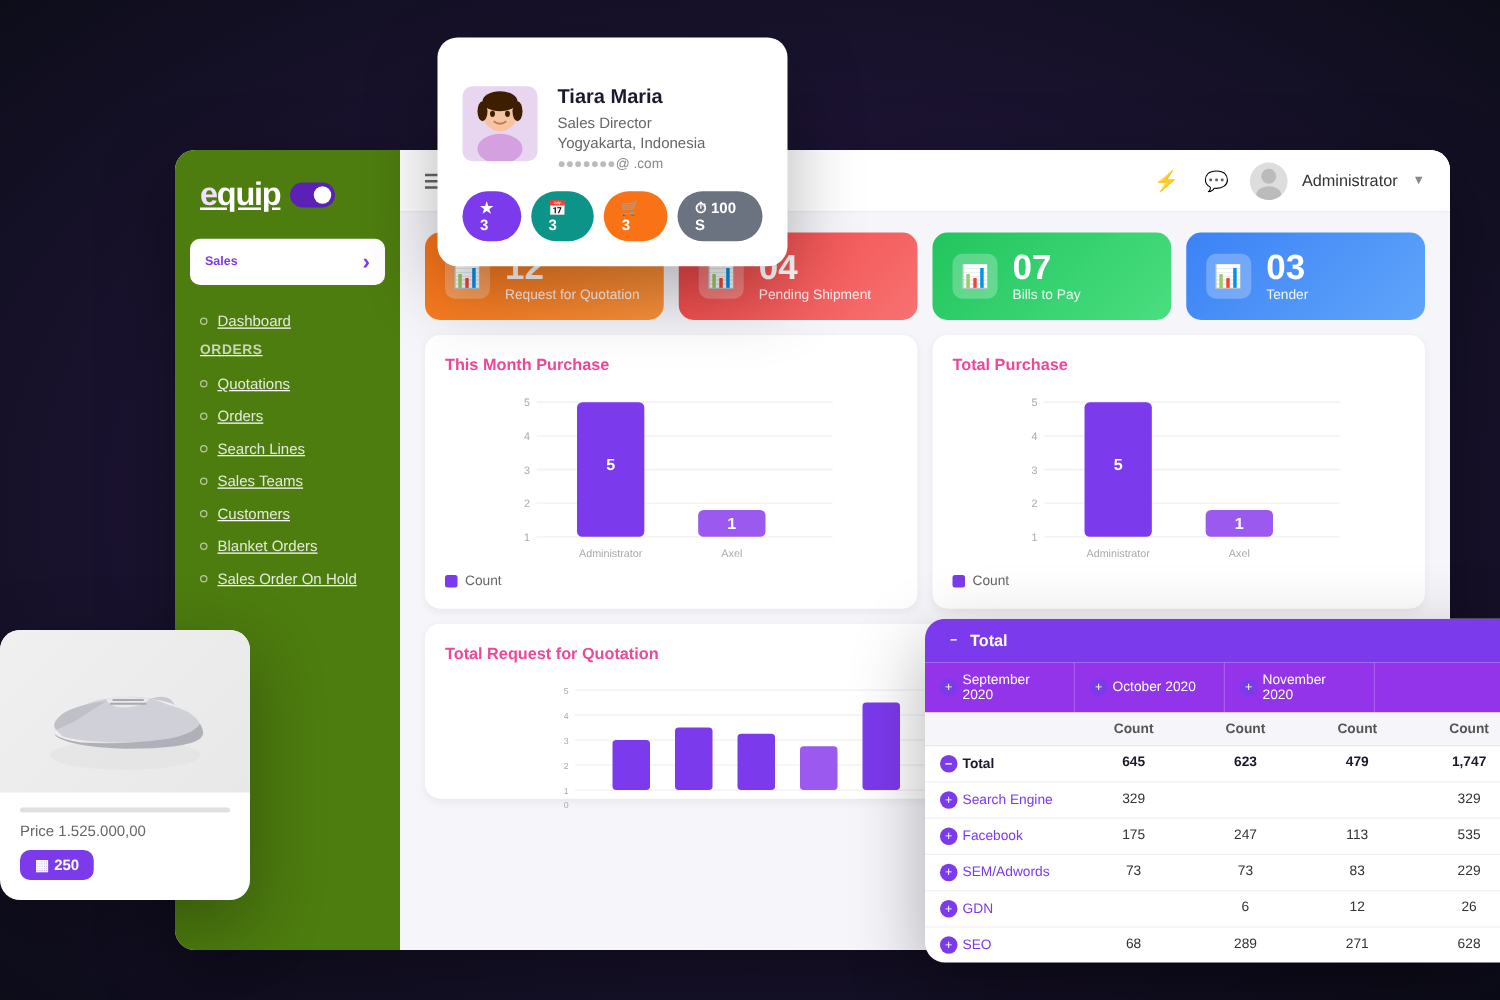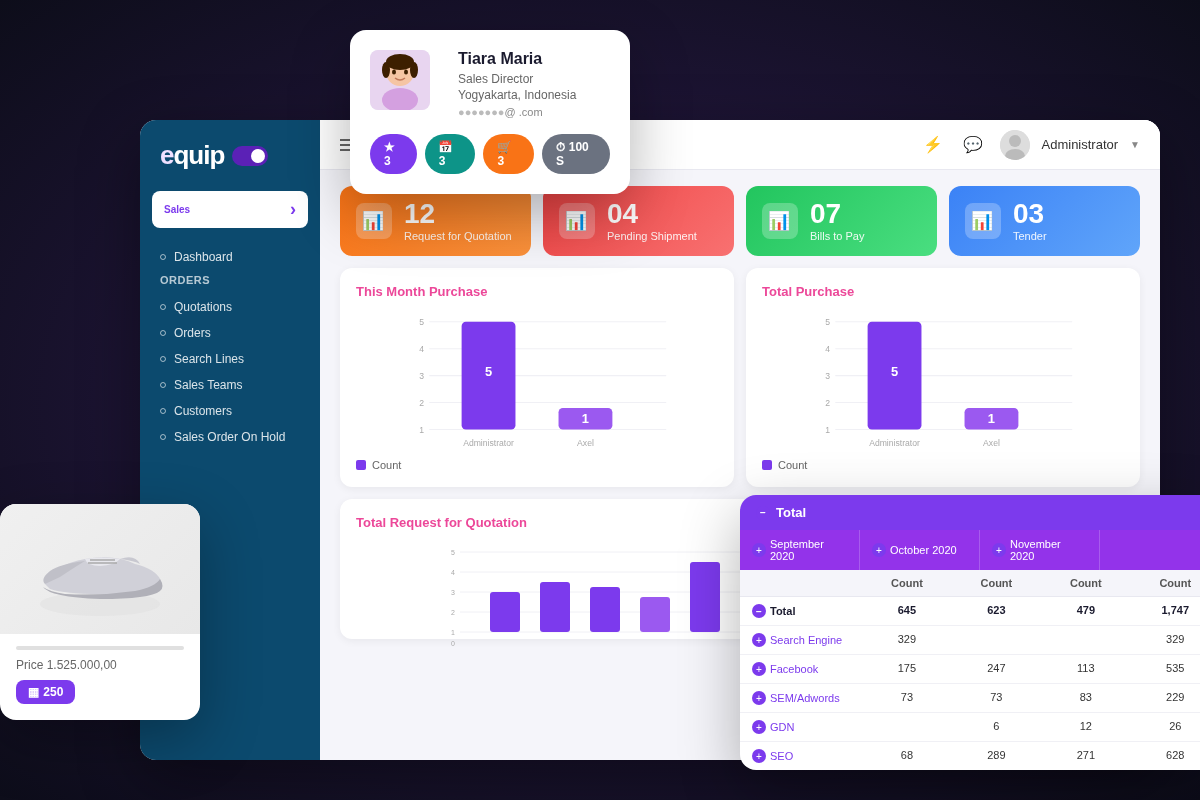--- a/index.html
+++ b/index.html
@@ -25,23 +25,24 @@
       box-shadow: 0 20px 60px rgba(0,0,0,0.4);
     }
 
     
     .sidebar {
       position: absolute;
       left: 0;
       top: 0;
       width: 180px;
       height: 100%;
-      background: #0c4a6e;
+      background: #4d7c0f;
       color: white;
       padding: 20px 0;
+      text-decoration: underline;
     }
     .sidebar-logo {
       display: flex;
       align-items: center;
       padding: 0 20px 20px;
       gap: 8px;
     }
     .logo-text {
       font-size: 26px;
       font-weight: 700;
@@ -283,22 +284,23 @@
       left: 350px;
       background: white;
       border-radius: 16px;
       padding: 20px;
       width: 280px;
       box-shadow: 0 20px 60px rgba(0,0,0,0.3);
       z-index: 100;
     }
     .profile-card-inner {
       display: flex;
-      gap: 28px;
+      gap: 16px;
       margin-bottom: 16px;
+      margin-top: 19px;
     }
     .profile-avatar {
       width: 60px;
       height: 60px;
       border-radius: 8px;
       background: #e8e0f0;
       overflow: hidden;
       flex-shrink: 0;
     }
     .profile-name {
@@ -565,20 +567,24 @@
       <div class="sidebar-dot"></div>
       <span>Search Lines</span>
     </div>
     <div class="sidebar-item">
       <div class="sidebar-dot"></div>
       <span>Sales Teams</span>
     </div>
     <div class="sidebar-item">
       <div class="sidebar-dot"></div>
       <span>Customers</span>
+    </div>
+    <div class="sidebar-item">
+      <div class="sidebar-dot"></div>
+      <span>Blanket Orders</span>
     </div>
     <div class="sidebar-item">
       <div class="sidebar-dot"></div>
       <span>Sales Order On Hold</span>
     </div>
   </div>
 
   <div class="main-content">
 
     <div class="topbar">

